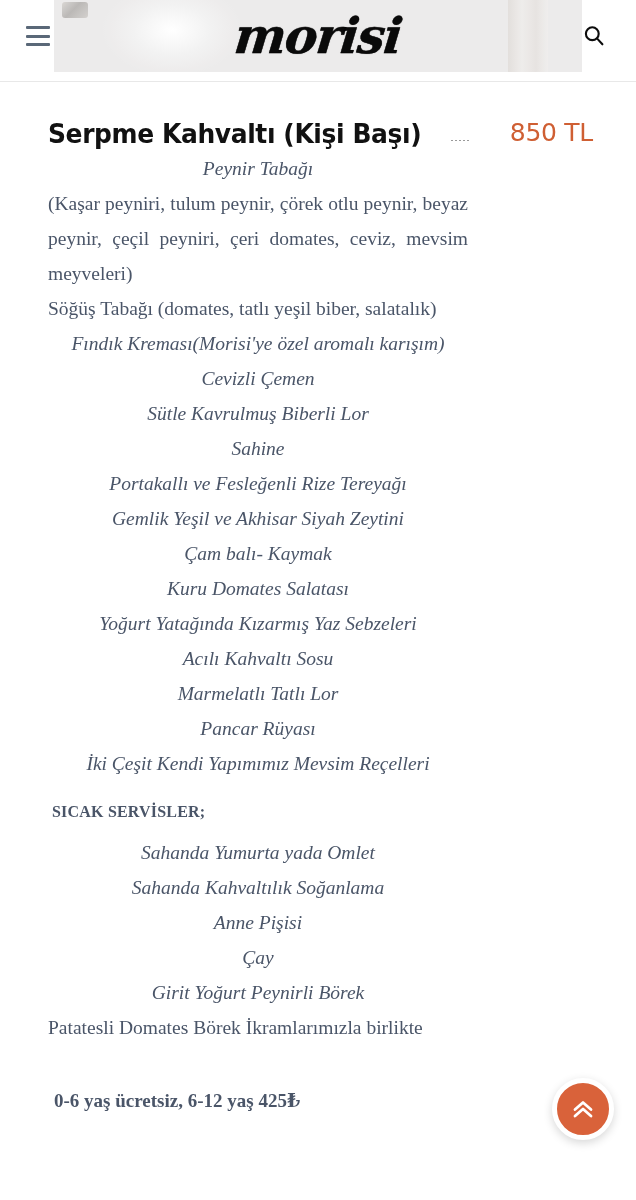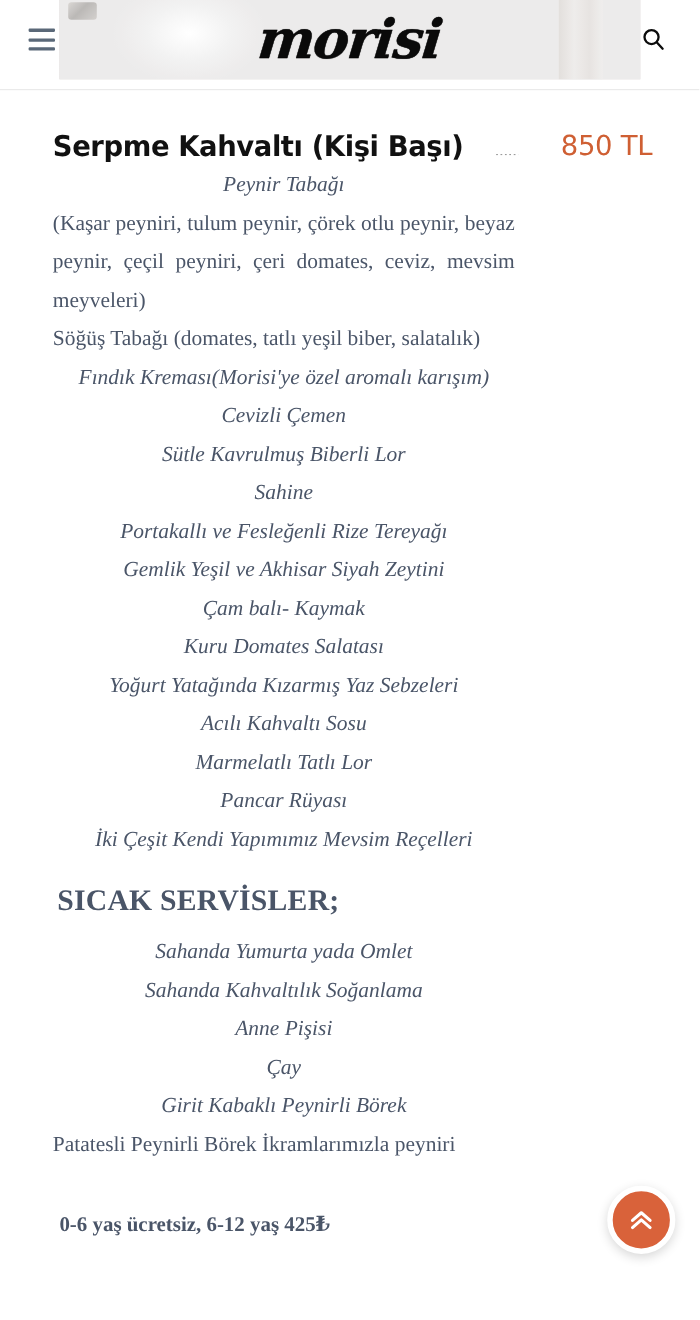--- a/index.html
+++ b/index.html
@@ -168,21 +168,21 @@
     text-align: justify;
     text-justify: inter-word;
     width: 420px;
   }
   .desc p { margin: 0; }
   .desc p.single { text-align: center; font-style: italic; }
 
   .section-head {
     margin-top: 22px;
     margin-bottom: 14px;
-    font-size: 27px;
+    font-size: 16px;
     font-weight: 700;
     color: #4a5568;
     letter-spacing: .2px;
     padding-left: 4px;
   }
 
   .footnote {
     margin-top: 44px;
     padding-left: 6px;
     font-size: 19px;
@@ -258,22 +258,22 @@
     <p class="single">İki Çeşit Kendi Yapımımız Mevsim Reçelleri</p>
   </div>
 
   <h2 class="section-head">SICAK SERVİSLER;</h2>
 
   <div class="desc">
     <p class="single">Sahanda Yumurta yada Omlet</p>
     <p class="single">Sahanda Kahvaltılık Soğanlama</p>
     <p class="single">Anne Pişisi</p>
     <p class="single">Çay</p>
-    <p class="single">Girit Kabaklı Peynirli Börek</p>
-    <p>Patatesli Peynirli Börek İkramlarımızla peyniri</p>
+    <p class="single">Girit Yoğurt Peynirli Börek</p>
+    <p>Patatesli Domates Börek İkramlarımızla birlikte</p>
   </div>
 
   <p class="footnote">0-6 yaş ücretsiz, 6-12 yaş 425₺</p>
 </main>
 
 <div class="scroll-top">
   <span>
     <svg width="26" height="24" viewBox="0 0 26 24" fill="none" stroke="#ffffff" stroke-width="2.8" stroke-linecap="round" stroke-linejoin="round">
       <polyline points="5,12.5 13,5.5 21,12.5"></polyline>
       <polyline points="5,19 13,12 21,19"></polyline>

